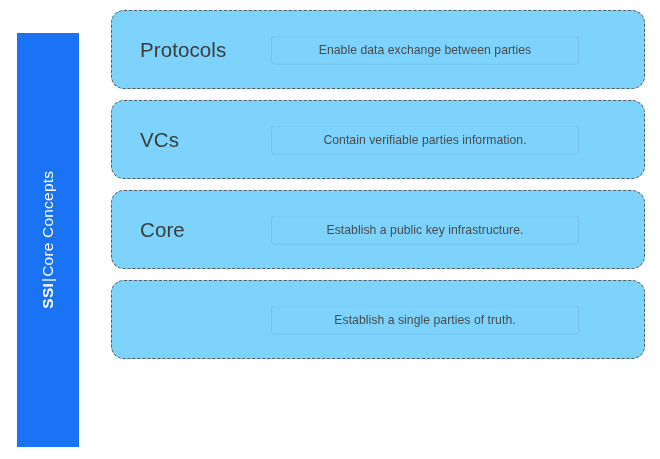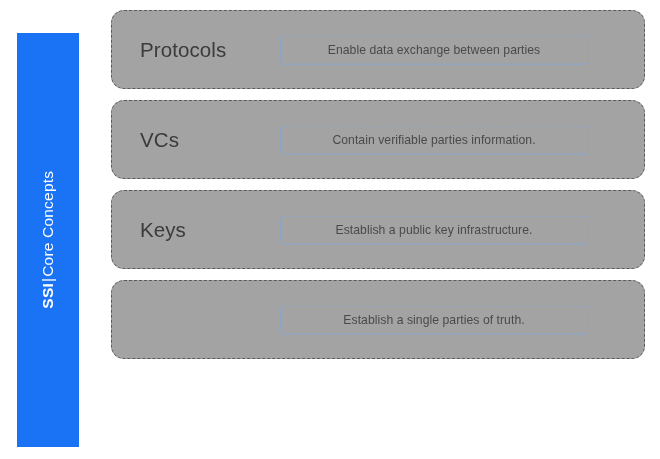--- a/index.html
+++ b/index.html
@@ -71,41 +71,41 @@
 
   .card {
     position: relative;
     height: 79px;
     margin-bottom: 11px;
     border: 1.4px dashed #5a5a5a;
     border-radius: 13px;
     box-sizing: border-box;
     display: flex;
     align-items: center;
-    background: #a3a3a3;
+    background: #7dd3fc;
   }
   .card:last-child {
     margin-bottom: 0;
   }
 
   .card-label {
     position: absolute;
     left: 28px;
     top: 50%;
     transform: translateY(-50%);
     font-size: 20.5px;
     color: #3b3b3b;
     font-weight: 400;
     letter-spacing: 0.1px;
     white-space: nowrap;
   }
 
   .card-desc-box {
     position: absolute;
-    left: 168px;
+    left: 159px;
     top: 50%;
     transform: translateY(-50%);
     width: 308px;
     height: 29px;
     border: 1.3px dotted #77a6e8;
     border-radius: 4px;
     box-sizing: border-box;
     display: flex;
     align-items: center;
     justify-content: center;
@@ -140,21 +140,21 @@
     </div>
 
     <div class="card">
       <div class="card-label">VCs</div>
       <div class="card-desc-box">
         <span class="card-desc">Contain verifiable parties information.</span>
       </div>
     </div>
 
     <div class="card">
-      <div class="card-label">Keys</div>
+      <div class="card-label">Core</div>
       <div class="card-desc-box">
         <span class="card-desc">Establish a public key infrastructure.</span>
       </div>
     </div>
 
 
     <div class="card">
       <div class="card-desc-box">
         <span class="card-desc">Establish a single parties of truth.</span>
       </div>

